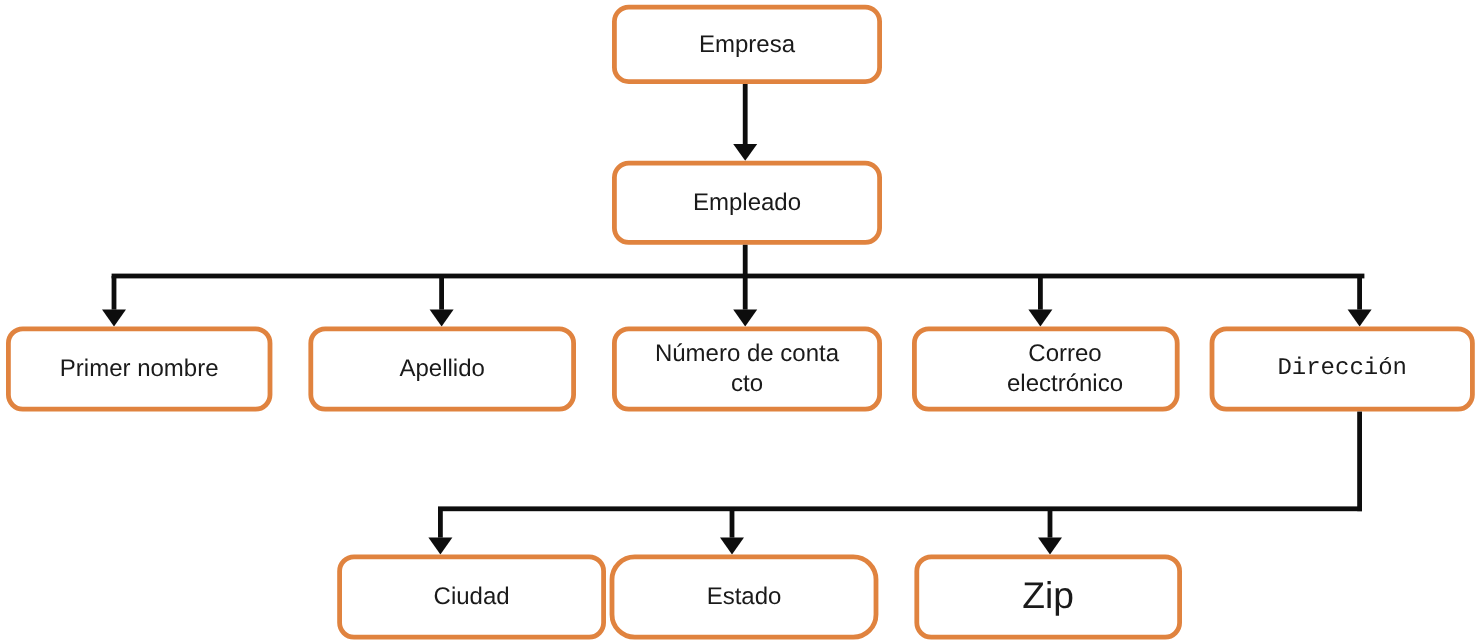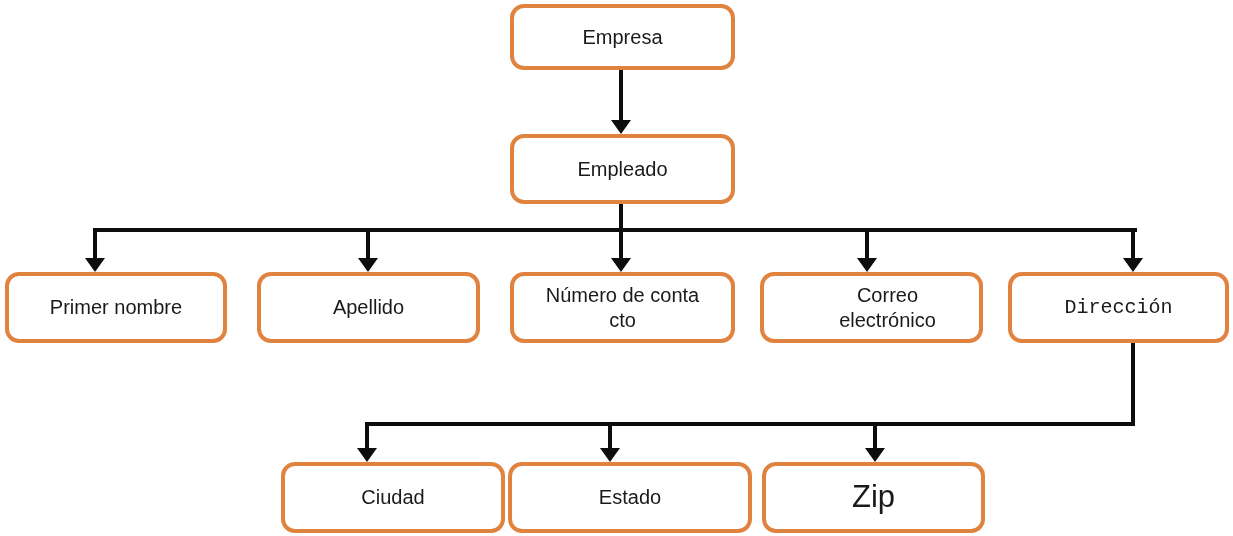--- a/index.html
+++ b/index.html
@@ -88,16 +88,16 @@
   <div class="line" style="left:365px;top:424px;width:4px;height:24px;"></div>
   <div class="arrow-down" style="left:357px;top:448px;"></div>
 
   <div class="line" style="left:608px;top:424px;width:4px;height:24px;"></div>
   <div class="arrow-down" style="left:600px;top:448px;"></div>
 
   <div class="line" style="left:873px;top:424px;width:4px;height:24px;"></div>
   <div class="arrow-down" style="left:865px;top:448px;"></div>
 
   <div class="node" style="left:253px;top:462px;width:224px;height:71px;margin-left:28px;">Ciudad</div>
-  <div class="node" style="left:508px;top:462px;width:244px;height:71px;">Estado</div>
+  <div class="node" style="left:508px;top:462px;width:224px;height:71px;border-radius:21px;">Estado</div>
   <div class="node big" style="left:762px;top:462px;width:223px;height:71px;">Zip</div>
 
 </div>
 
 </body></html>

